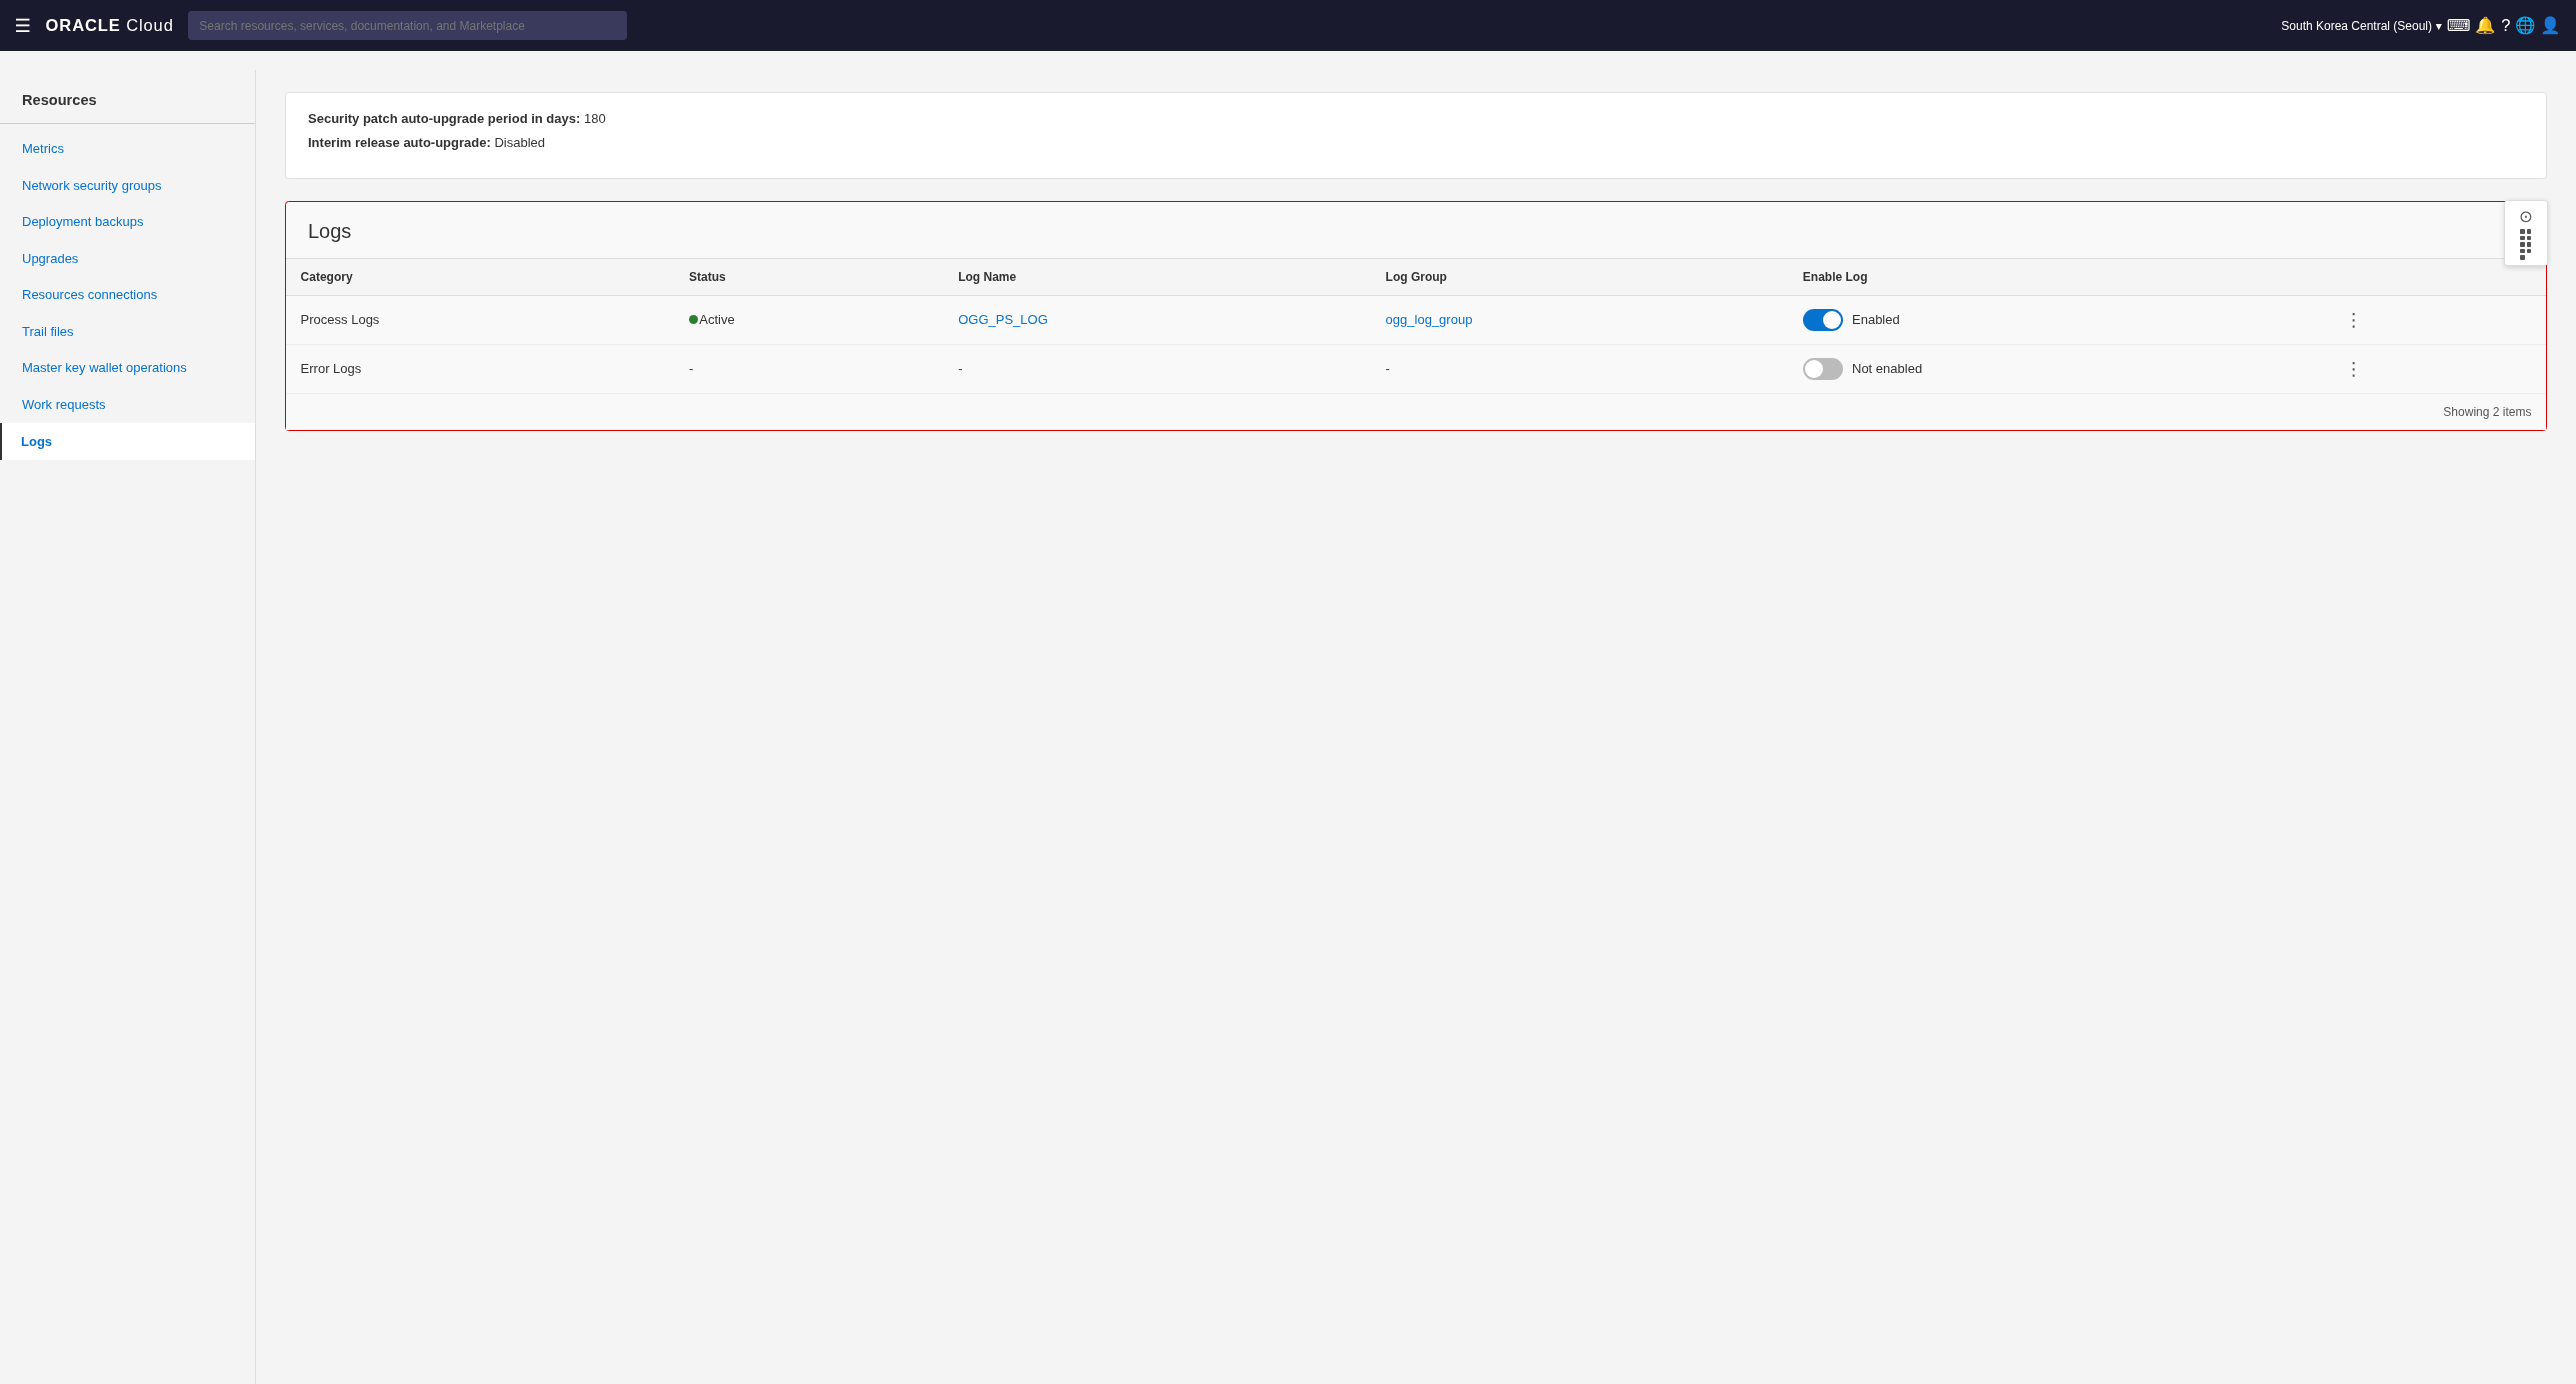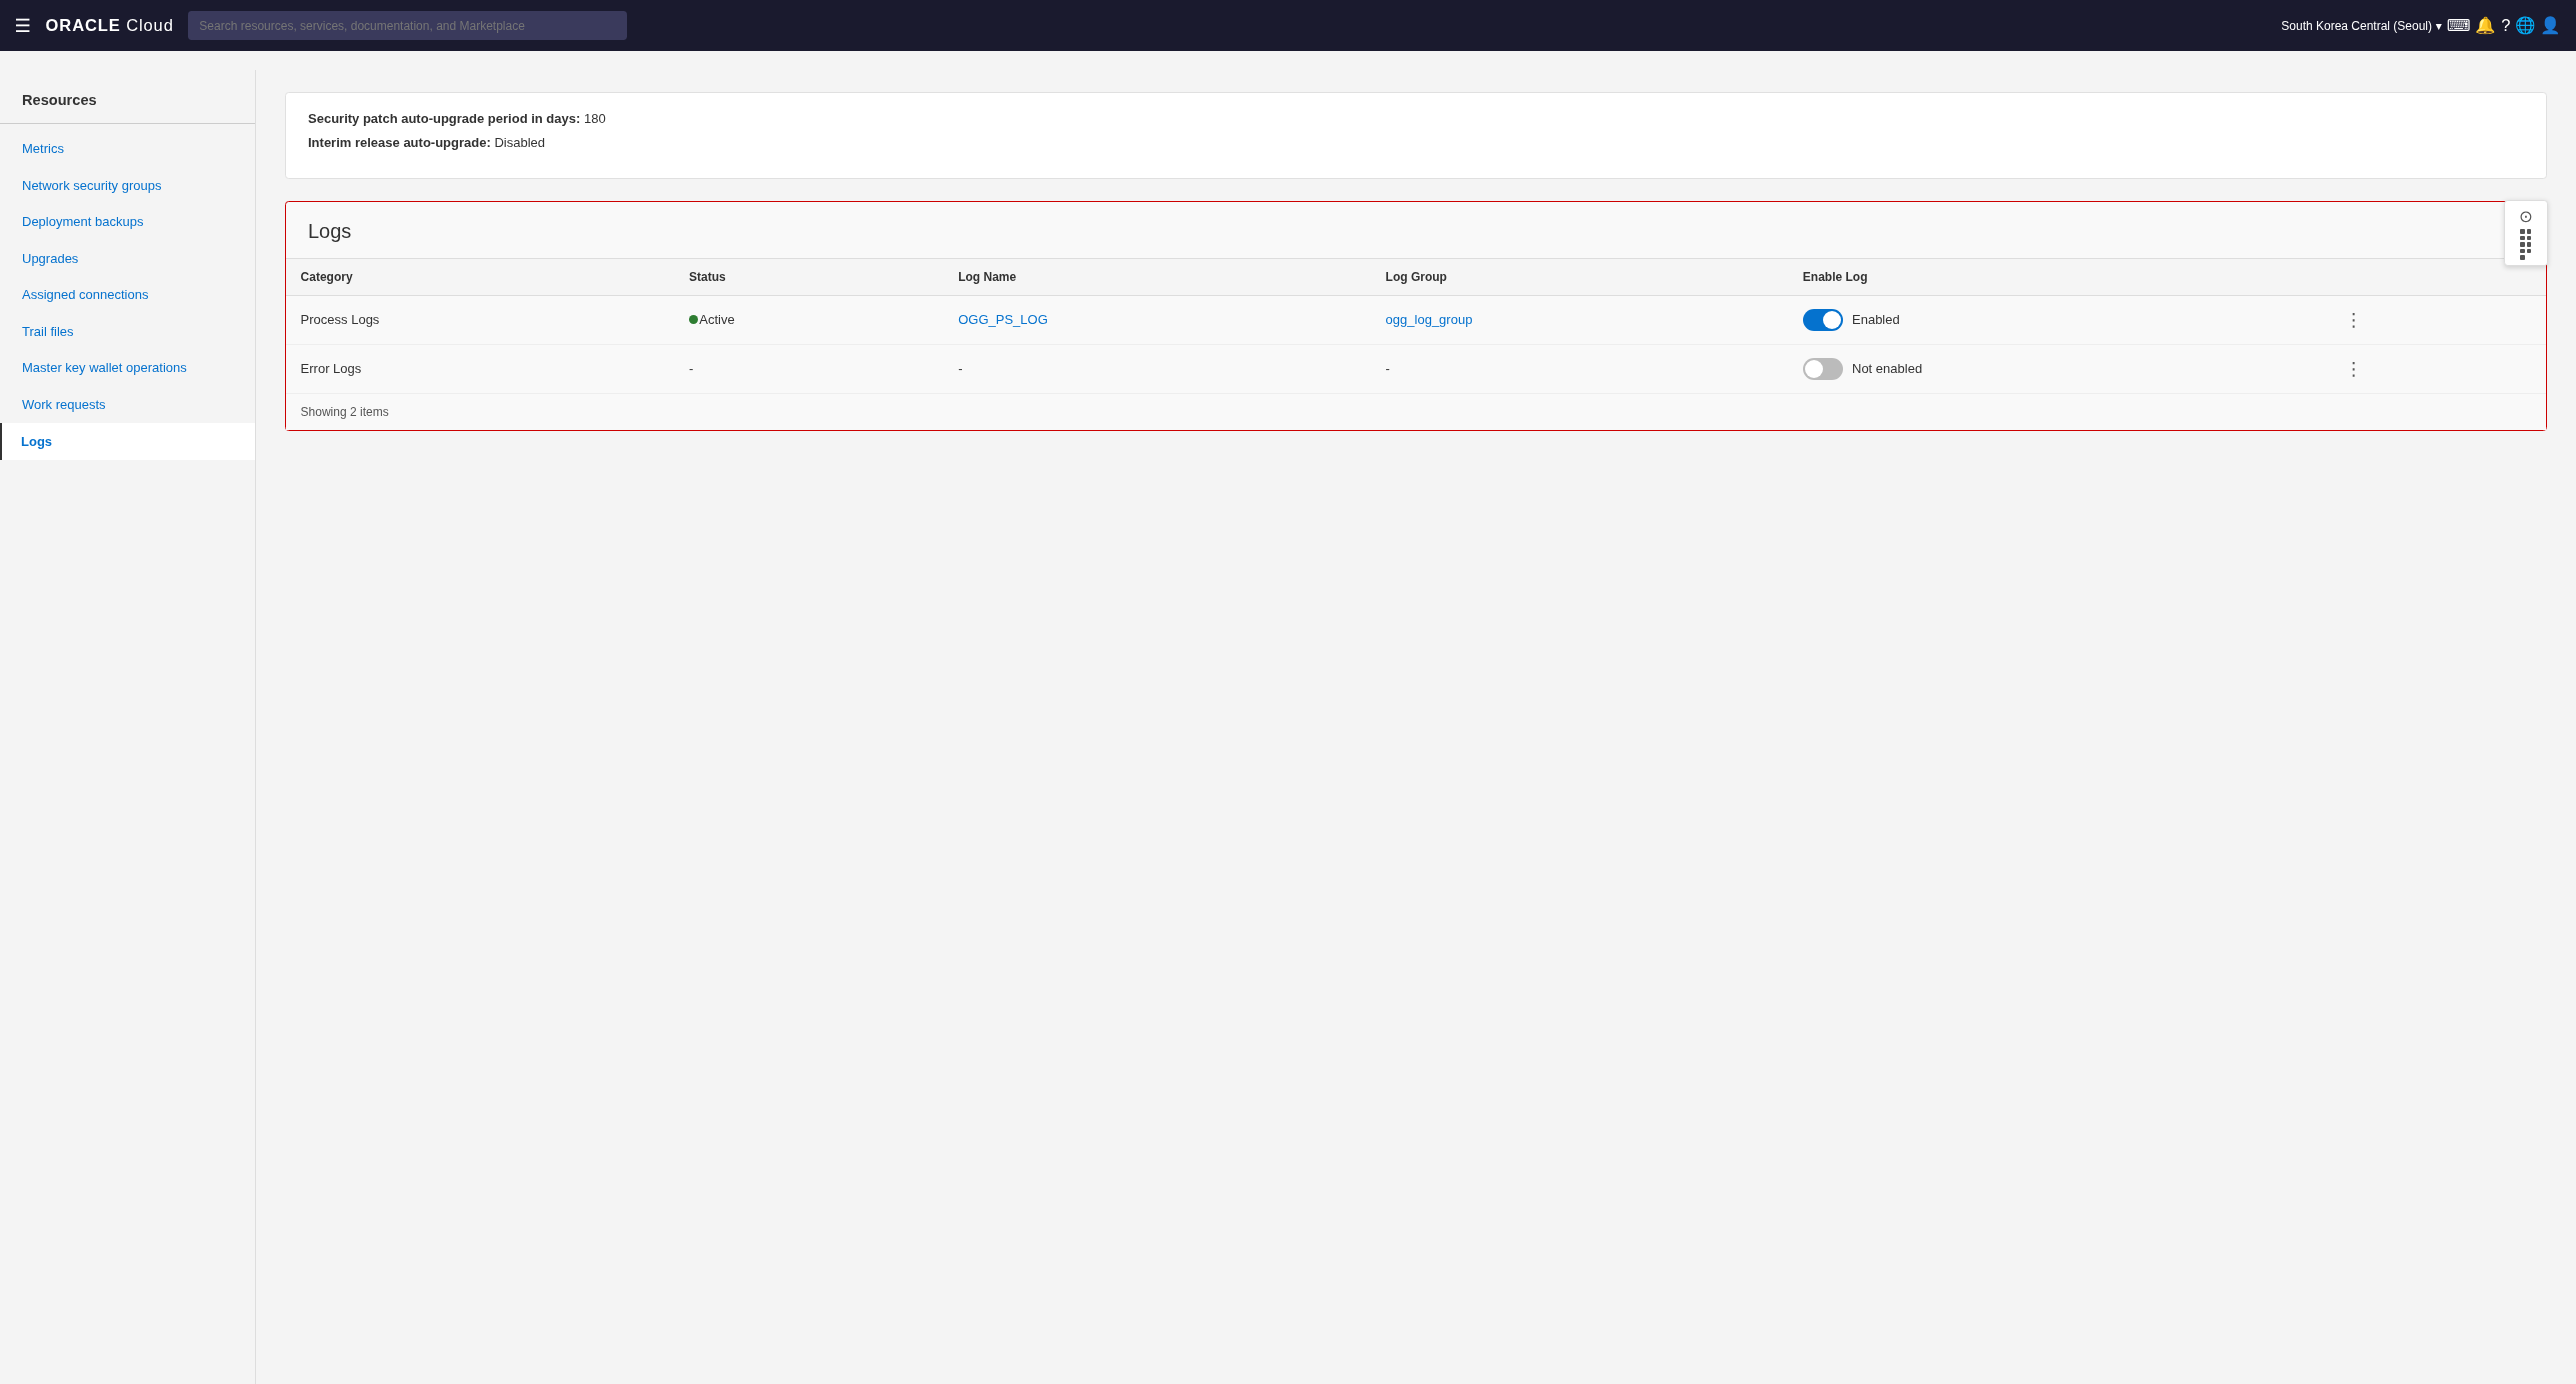--- a/index.html
+++ b/index.html
@@ -94,21 +94,21 @@
     }
     .toggle.on .toggle-knob { left: 20px; }
     .toggle.off .toggle-knob { left: 1.8px; }
     .toggle-label { font-size: 13px; }
 
     
     .more-menu { font-size: 18.3px; color: #555; cursor: pointer; padding: 3.7px 7.3px; }
 
     
     .table-footer {
-      padding: 11px 14.6px; font-size: 12px; color: #555;
+      text-align: right; padding: 11px 14.6px; font-size: 12px; color: #555;
       border-top: 0.9px solid #eee; background: #f9f9f9;
     }
 
     
     .floating-icon {
       position: absolute; top: -1.8px; right: -1.8px;
       width: 44px; background: #fff; border: 0.9px solid #ddd; border-radius: 3.7px;
       display: flex; flex-direction: column; align-items: center; justify-content: center;
       padding: 5.5px; gap: 3.7px; box-shadow: 0 1.8px 5.5px rgba(0,0,0,0.15);
     }
@@ -139,21 +139,21 @@
 </nav>
 
 <div class="layout">
 
   <aside class="sidebar">
     <div class="sidebar-resources-title">Resources</div>
     <a class="sidebar-item">Metrics</a>
     <a class="sidebar-item">Network security groups</a>
     <a class="sidebar-item">Deployment backups</a>
     <a class="sidebar-item">Upgrades</a>
-    <a class="sidebar-item">Assigned connections</a>
+    <a class="sidebar-item">Resources connections</a>
     <a class="sidebar-item">Trail files</a>
     <a class="sidebar-item">Master key wallet operations</a>
     <a class="sidebar-item">Work requests</a>
     <a class="sidebar-item active">Logs</a>
   </aside>
 
   <main class="main-content">
 
     <div class="info-section">
       <div class="info-row">

